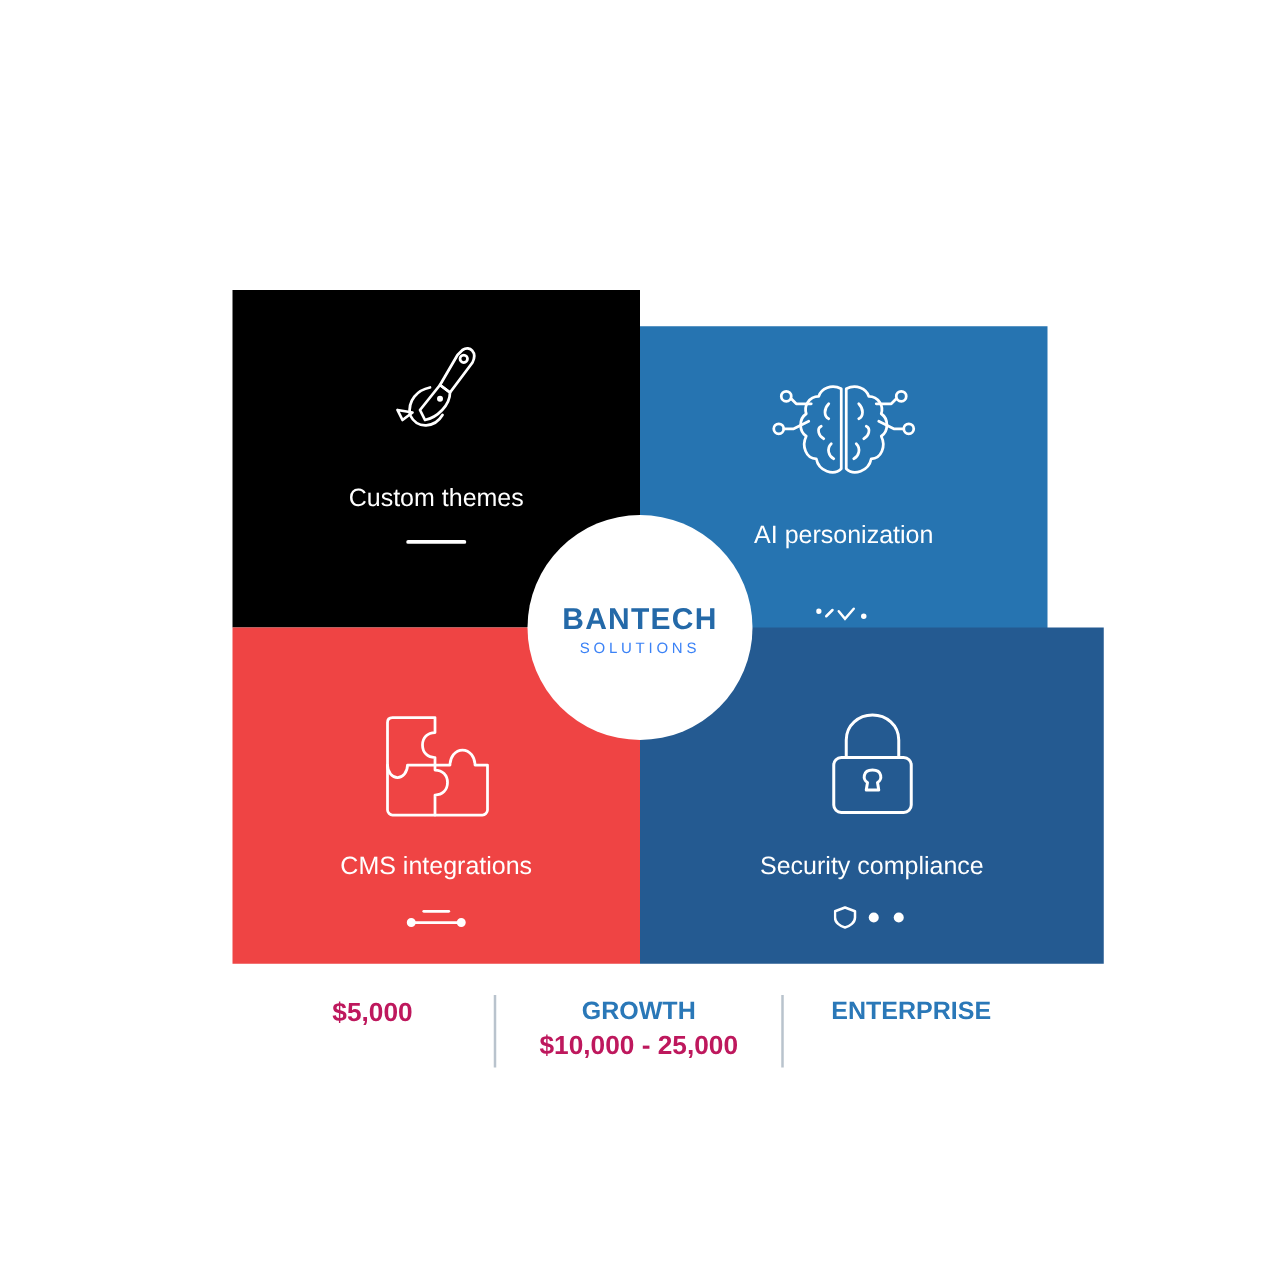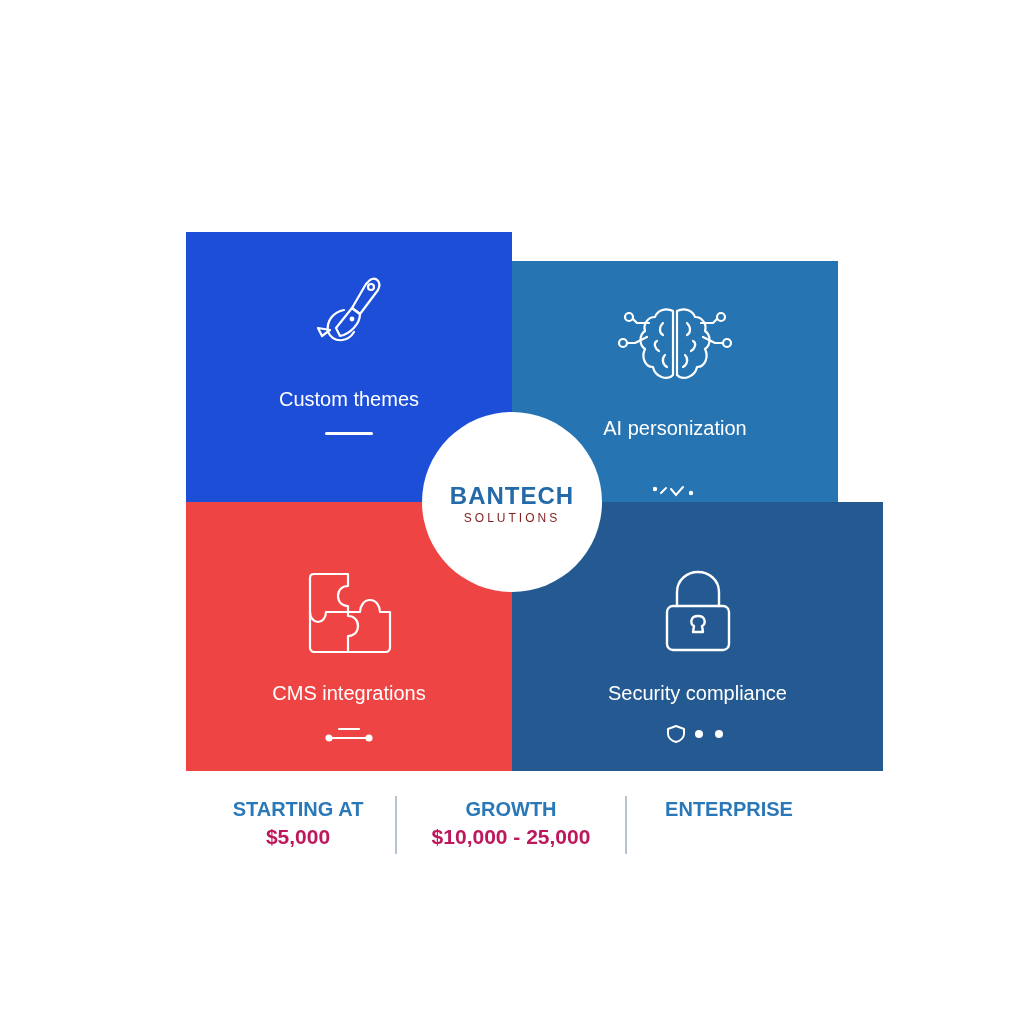--- a/index.html
+++ b/index.html
@@ -8,33 +8,33 @@
   .tile { position:absolute; color:#fff; }
   .tile .icon { position:absolute; left:50%; transform:translateX(-50%); }
   .tile .label { position:absolute; left:0; right:0; text-align:center; font-size:20px; font-weight:500; color:#fff; }
   .tile .deco { position:absolute; left:50%; transform:translateX(-50%); }
   .t1 { left:0; top:0; width:326px; height:270px; }
   .t2 { left:326px; top:0; width:326px; height:270px; }
   .t3 { left:0; top:270px; width:326px; height:269px; }
   .t4 { left:326px; top:270px; width:371px; height:269px; }
   .logo { position:absolute; left:422px; top:412px; width:180px; height:180px; border-radius:50%; background:#fff; text-align:center; }
   .logo .brand { position:absolute; top:70px; left:0; right:0; font-size:24px; font-weight:bold; color:#2469a8; letter-spacing:1px;text-align:center; }
-  .logo .sub { position:absolute; top:99px; left:0; right:0; font-size:12px; color:#7f1d1d; letter-spacing:3px; }
+  .logo .sub { position:absolute; top:99px; left:0; right:0; font-size:12px; color:#3b82f6; letter-spacing:3px; }
   .pricing { position:absolute; top:796px; left:186px; width:652px; height:60px; }
   .tier { position:absolute; top:0; text-align:center; }
   .tier .name { font-size:20px; font-weight:bold; color:#2a78b8; line-height:26px; }
   .tier .price { font-size:21px; font-weight:bold; color:#be185d; line-height:30px; }
   .divider { position:absolute; top:0; width:2px; height:58px; background:#b9c3cd; }
 </style>
 </head>
 <body>
 
 <div class="grid">
 
-  <div class="tile t1" style="background:#1d4ed8;">
+  <div class="tile t1" style="background:#000000;">
     <svg class="icon" style="top:42px;" width="70" height="82" viewBox="0 0 70 82" fill="none" stroke="#fff" stroke-width="2.2" stroke-linecap="round" stroke-linejoin="round">
       <path d="M56 6 C62 2 68 8 64 16 L46 40 L38 34 L52 10 Z"></path>
       <circle cx="57" cy="13" r="3"></circle>
       <path d="M38 34 L46 40 C46 50 36 60 26 62 L22 54 Z"></path>
       <circle cx="38" cy="45" r="1.3" fill="#fff"></circle>
       <path d="M30 36 C20 38 12 46 14 58 C20 70 34 68 40 58"></path>
       <path d="M4 54 L16 56 L8 62 Z"></path>
     </svg>
     <div class="label" style="top:156px;">Custom themes</div>
     <div class="deco" style="top:200px; width:48px; height:3px; background:#fff; border-radius:2px;"></div>
@@ -95,21 +95,20 @@
 
 </div>
 
 <div class="logo">
   <div class="brand">BANTECH</div>
   <div class="sub">SOLUTIONS</div>
 </div>
 
 <div class="pricing">
   <div class="tier" style="left:20px; width:184px;">
-    <div class="name">STARTING AT</div>
     <div class="price">$5,000</div>
   </div>
   <div class="divider" style="left:209px;"></div>
   <div class="tier" style="left:220px; width:210px;">
     <div class="name">GROWTH</div>
     <div class="price">$10,000 - 25,000</div>
   </div>
   <div class="divider" style="left:439px;"></div>
   <div class="tier" style="left:448px; width:190px;">
     <div class="name">ENTERPRISE</div>

